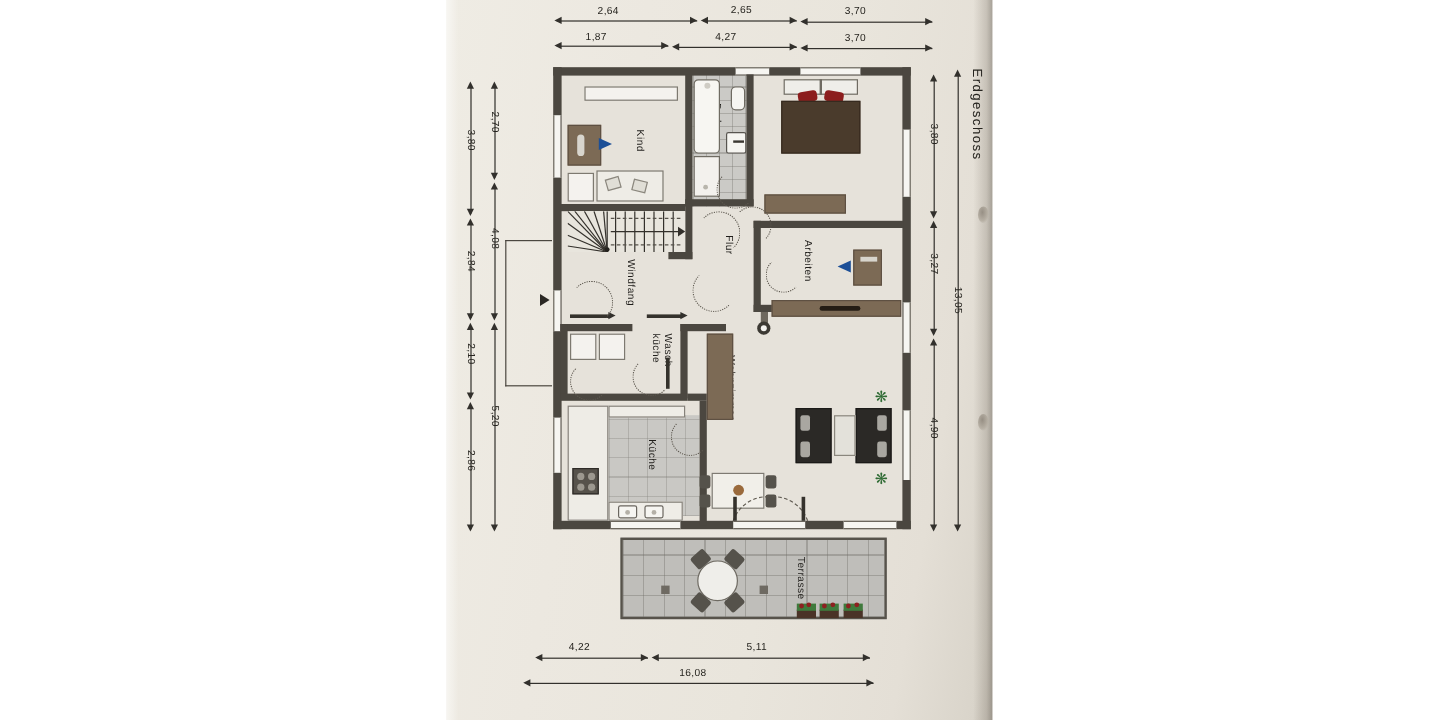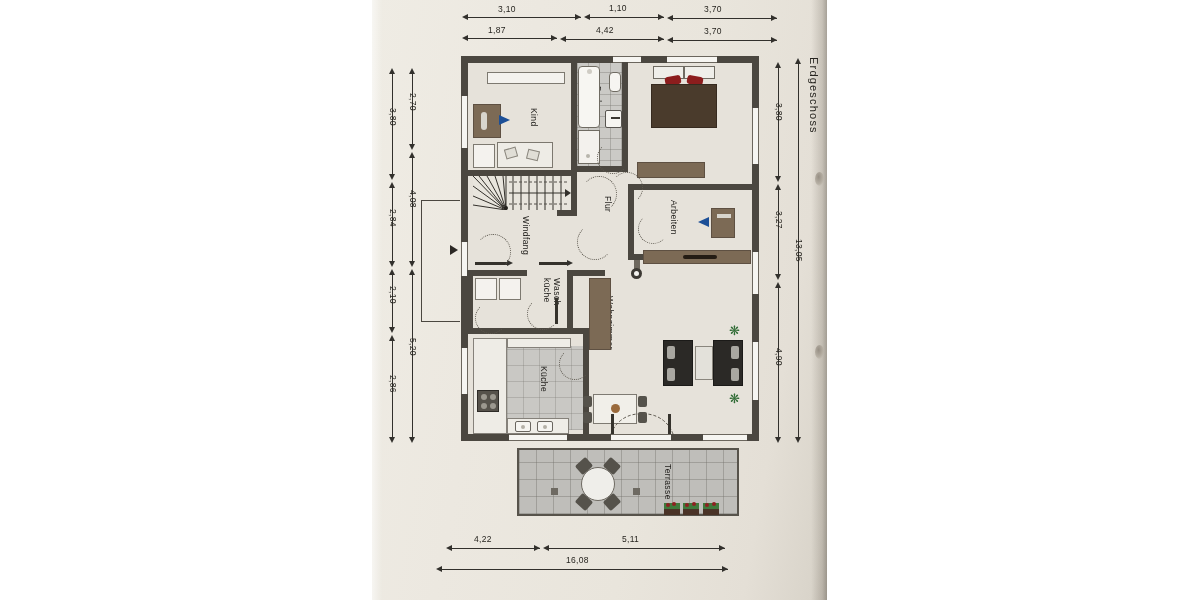--- a/index.html
+++ b/index.html
@@ -96,41 +96,41 @@
     <div id="paper-left-edge"></div>
     <div id="paper-shadow-right"></div>
     <div class="clip-shadow" style="left:443px;top:172px;"></div>
     <div class="clip-shadow" style="left:443px;top:345px;"></div>
 
     <div class="sheet-title" style="left:448px;top:57px;">Erdgeschoss</div>
 
     <div class="dimline" style="left:92px;top:17px;width:117px;"></div>
     <div class="arrw l" style="left:90px;top:14px;"></div>
     <div class="arrw r" style="left:203px;top:14px;"></div>
-    <div class="dimtxt" style="left:126px;top:4px;">3,10</div>
+    <div class="dimtxt" style="left:126px;top:4px;">2,64</div>
 
     <div class="dimline" style="left:214px;top:17px;width:78px;"></div>
     <div class="arrw l" style="left:212px;top:14px;"></div>
     <div class="arrw r" style="left:286px;top:14px;"></div>
-    <div class="dimtxt" style="left:237px;top:3px;">1,10</div>
+    <div class="dimtxt" style="left:237px;top:3px;">2,65</div>
 
     <div class="dimline" style="left:297px;top:18px;width:108px;"></div>
     <div class="arrw l" style="left:295px;top:15px;"></div>
     <div class="arrw r" style="left:399px;top:15px;"></div>
     <div class="dimtxt" style="left:332px;top:4px;">3,70</div>
 
     <div class="dimline" style="left:92px;top:38px;width:93px;"></div>
     <div class="arrw l" style="left:90px;top:35px;"></div>
     <div class="arrw r" style="left:179px;top:35px;"></div>
     <div class="dimtxt" style="left:116px;top:25px;">1,87</div>
 
     <div class="dimline" style="left:190px;top:39px;width:102px;"></div>
     <div class="arrw l" style="left:188px;top:36px;"></div>
     <div class="arrw r" style="left:286px;top:36px;"></div>
-    <div class="dimtxt" style="left:224px;top:25px;">4,42</div>
+    <div class="dimtxt" style="left:224px;top:25px;">4,27</div>
 
     <div class="dimline" style="left:297px;top:40px;width:108px;"></div>
     <div class="arrw l" style="left:295px;top:37px;"></div>
     <div class="arrw r" style="left:399px;top:37px;"></div>
     <div class="dimtxt" style="left:332px;top:26px;">3,70</div>
 
     <div class="dimline v" style="left:20px;top:72px;width:1px;height:106px;"></div>
     <div class="arrw u" style="left:17px;top:68px;"></div>
     <div class="arrw d" style="left:17px;top:174px;"></div>
     <div class="dimtxt vert" style="left:26px;top:108px;">3,80</div>

